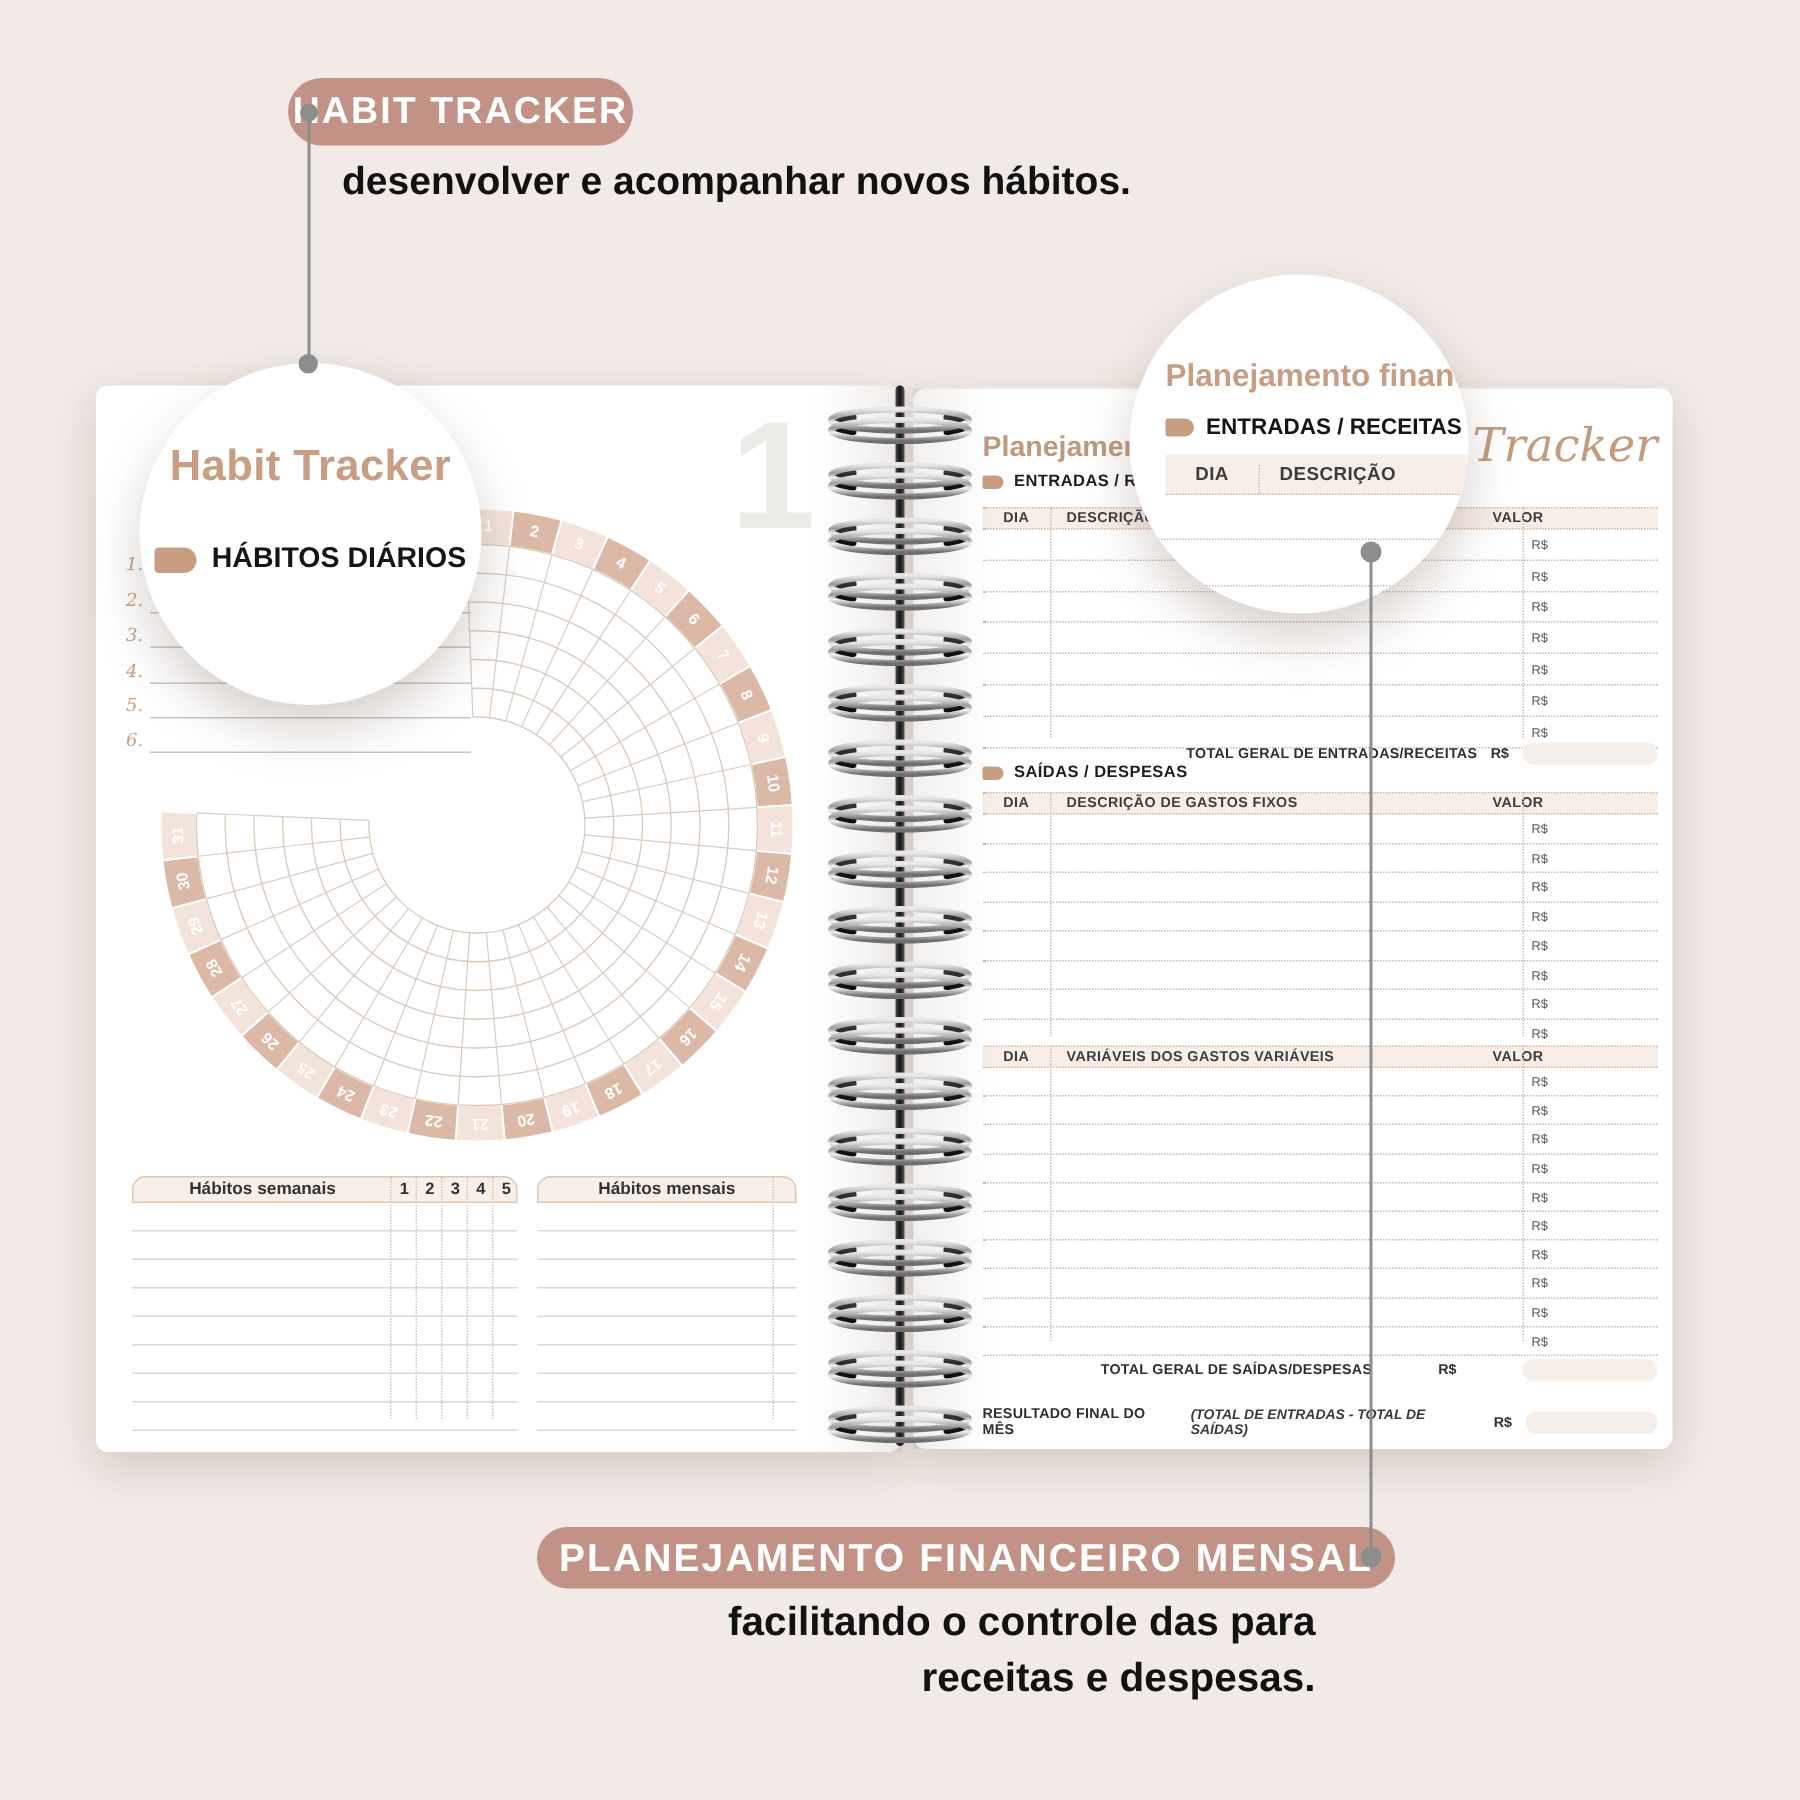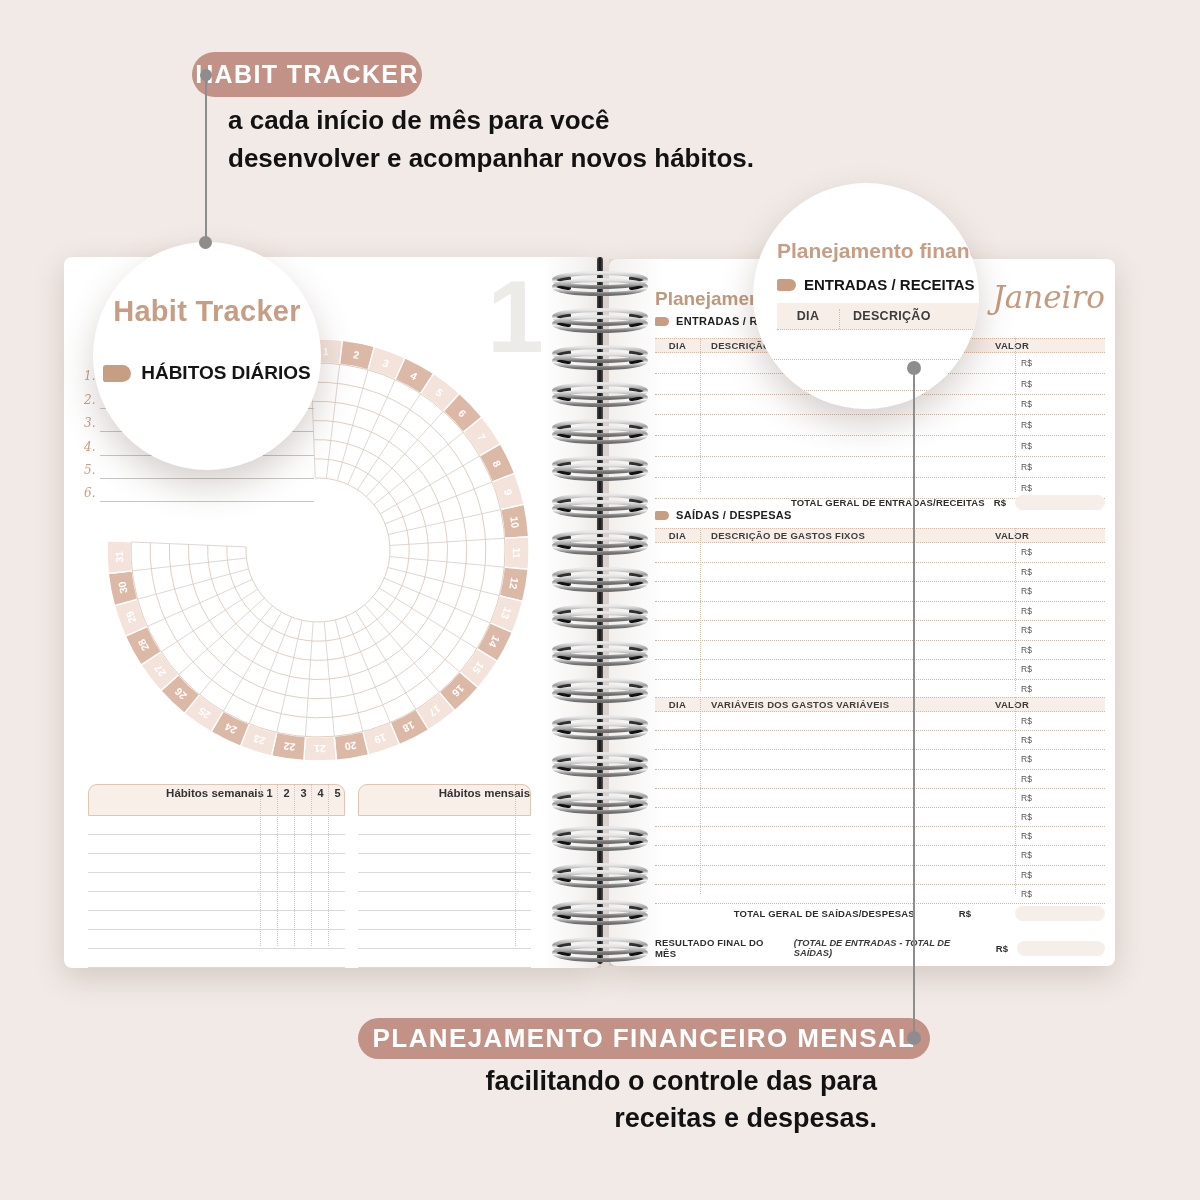--- a/index.html
+++ b/index.html
@@ -40,22 +40,22 @@
   #page-num{position:absolute;left:423px;top:2px;font-size:102px;font-weight:bold;color:#edebe8;}
   #habit-lines{position:absolute;left:36px;top:105px;width:214px;}
   .hline{height:22.4px;border-bottom:1px solid #c6c6c6;position:relative;}
   .hline span{position:absolute;left:-16px;bottom:1px;font-family:"DejaVu Serif",serif;
               font-style:italic;font-size:12px;color:#c79e84;}
   #habit-chart{position:absolute;left:38px;top:77px;width:432px;height:432px;}
 
   .mini-table{position:absolute;top:527px;height:162px;}
   #weekly-table{left:24px;width:257px;}
   #monthly-table{left:294px;width:173px;}
-  .mini-head{position:relative;height:32px;background:#f8efe9;border:1px solid #e0c6b2;
-             border-radius:9px 9px 0 0;box-sizing:border-box;padding-left:40px;}
+  .mini-head{position:relative;height:18px;background:#f8efe9;border:1px solid #e0c6b2;
+             border-radius:9px 9px 0 0;box-sizing:border-box;}
   .mini-title{position:absolute;top:2px;font-size:11.5px;font-weight:bold;color:#333;width:100%;
               text-align:center;}
   #weekly-table .mini-title{width:172px;}
   .daycol{position:absolute;top:2px;width:17px;text-align:center;font-size:11px;font-weight:bold;color:#333;}
   .mini-body .trow{border-bottom:1px solid #d9d9d9;}
   .vdot{position:absolute;top:0;height:162px;border-left:1px dotted #dcc0ab;z-index:2;}
 
   
   #rp-title{position:absolute;left:46px;top:29px;font-size:19px;font-weight:bold;color:#c0987b;white-space:nowrap;}
   #rp-month{position:absolute;right:10px;top:20px;font-family:"DejaVu Serif",serif;font-style:italic;
@@ -110,21 +110,20 @@
   #br-desc{left:76px;}
   .br-row{position:absolute;left:0;width:100%;border-bottom:1px dotted #cbb9ab;}
 </style>
 </head>
 <body>
 
 <div id="canvas">
 
   <div class="badge" id="badge-top">HABIT TRACKER</div>
   <div id="top-desc">
-    <div>a cada início de mês para você</div>
     <div>desenvolver e acompanhar novos hábitos.</div>
   </div>
 
   <div class="page" id="page-left">
     <div id="page-num">1</div>
     <div id="habit-lines">
         <div class="hline">
           <span>1.</span>
         </div>
         <div class="hline">
@@ -282,21 +281,21 @@
           <div class="trow" style="height: 18px;"></div>
           <div class="trow" style="height: 18px;"></div>
           <div class="trow" style="height: 18px;"></div>
         </div>
       <div class="vdot" style="left:157px"></div>
     </div>
   </div>
 
   <div class="page" id="page-right">
     <div id="rp-title">Planejamento finance</div>
-    <div id="rp-month">Janeiro</div>
+    <div id="rp-month">Tracker</div>
 
     <div class="sec-label" id="sec-entradas">
       <span class="tab-ico"></span>
       <span>ENTRADAS / RECEITAS</span>
     </div>
     <div class="ftable" id="t1">
       <div class="fhead">
         <span class="h-dia">DIA</span>
         <span class="h-desc">DESCRIÇÃO</span>
         <span class="h-val">VALOR</span>

